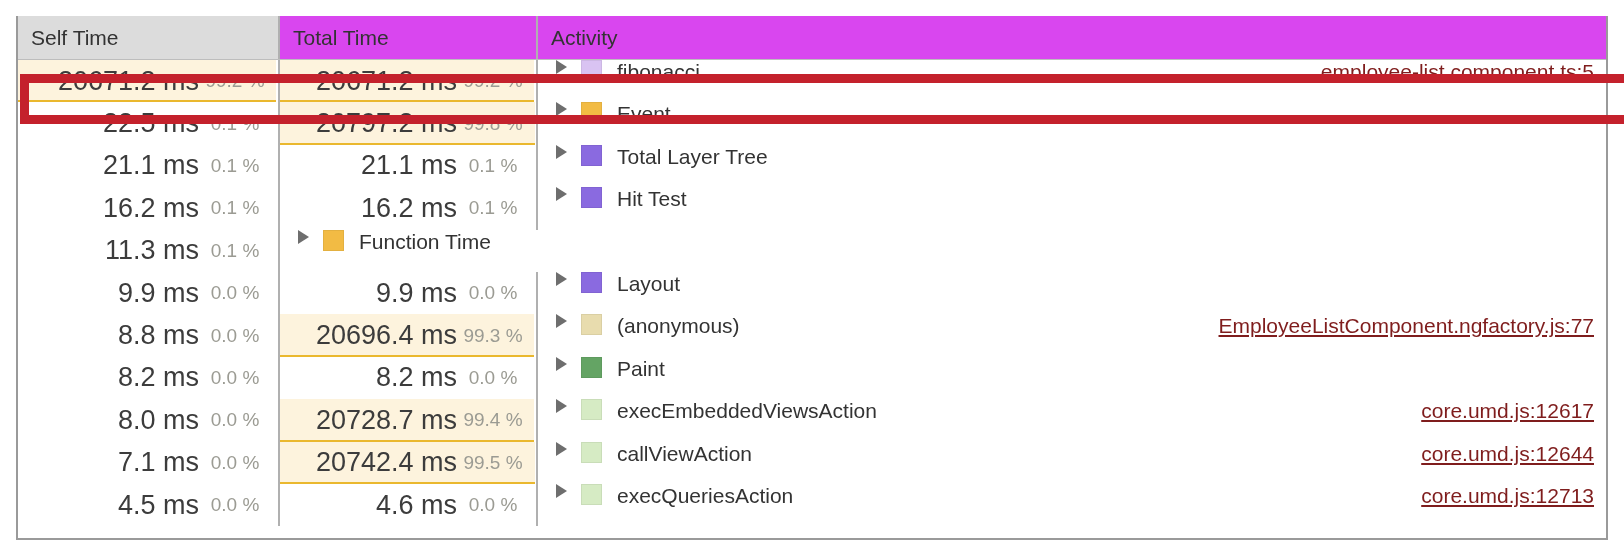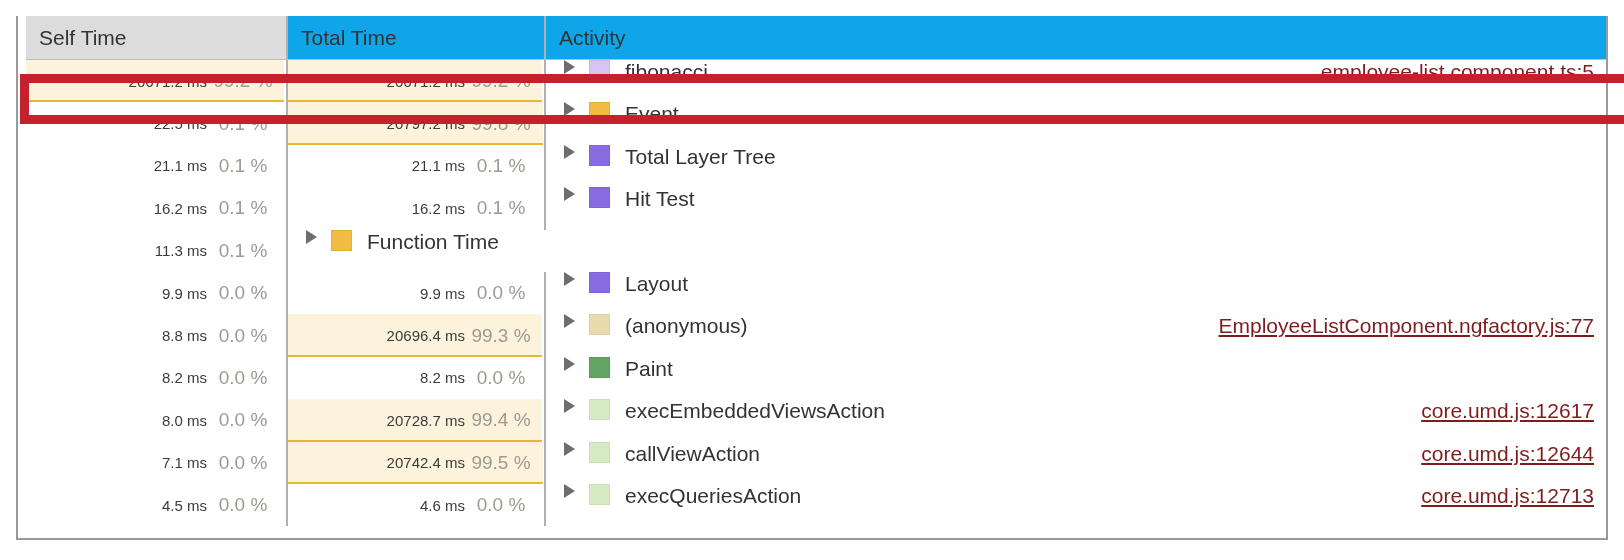--- a/index.html
+++ b/index.html
@@ -13,38 +13,37 @@
   #perf-table{
     position:absolute;
     left:16px; top:16px;
     width:1592px;           
     height:524px;           
     box-sizing:border-box;
     border-left:2px solid #9a9a9a;
     border-right:2px solid #9a9a9a;
     border-bottom:2px solid #9a9a9a;
     background:#ffffff;
-    padding-left:8px;
   }
 
   
   .hdr-row{
     display:flex;
     height:44px;
     box-sizing:border-box;
     border-bottom:1px solid #bdbdbd;
   }
   .hdr-cell{
     box-sizing:border-box;
     height:100%;
     display:flex;align-items:center;
     padding-left:13px;
     font-size:21px;
     color:#333333;
-    background:#0ea5e9;
+    background:#d946ef;
     border-right:2px solid #b0b0b0;
     white-space:nowrap;
   }
   .hdr-cell.sorted{ background:#dcdcdc; }
   .hdr-cell.last{ border-right:none; flex:1; }
   .col-self { width:262px; }
   .col-total{ width:258px; }
 
   
   .row{
@@ -69,21 +68,21 @@
     box-sizing:border-box;
   }
   .numwrap{
     position:relative;
     height:100%;
     display:flex;align-items:center;justify-content:flex-end;
     padding-right:11px;
     white-space:nowrap;
   }
   .ms{
-    font-size:15px;
+    font-size:27px;
     color:#3c3c3c;
     letter-spacing:0px;
   }
   .pct{
     font-size:19px;
     color:#9b9b93;
     display:inline-block;
     width:64px;
     text-align:center;
     margin-left:4px;

